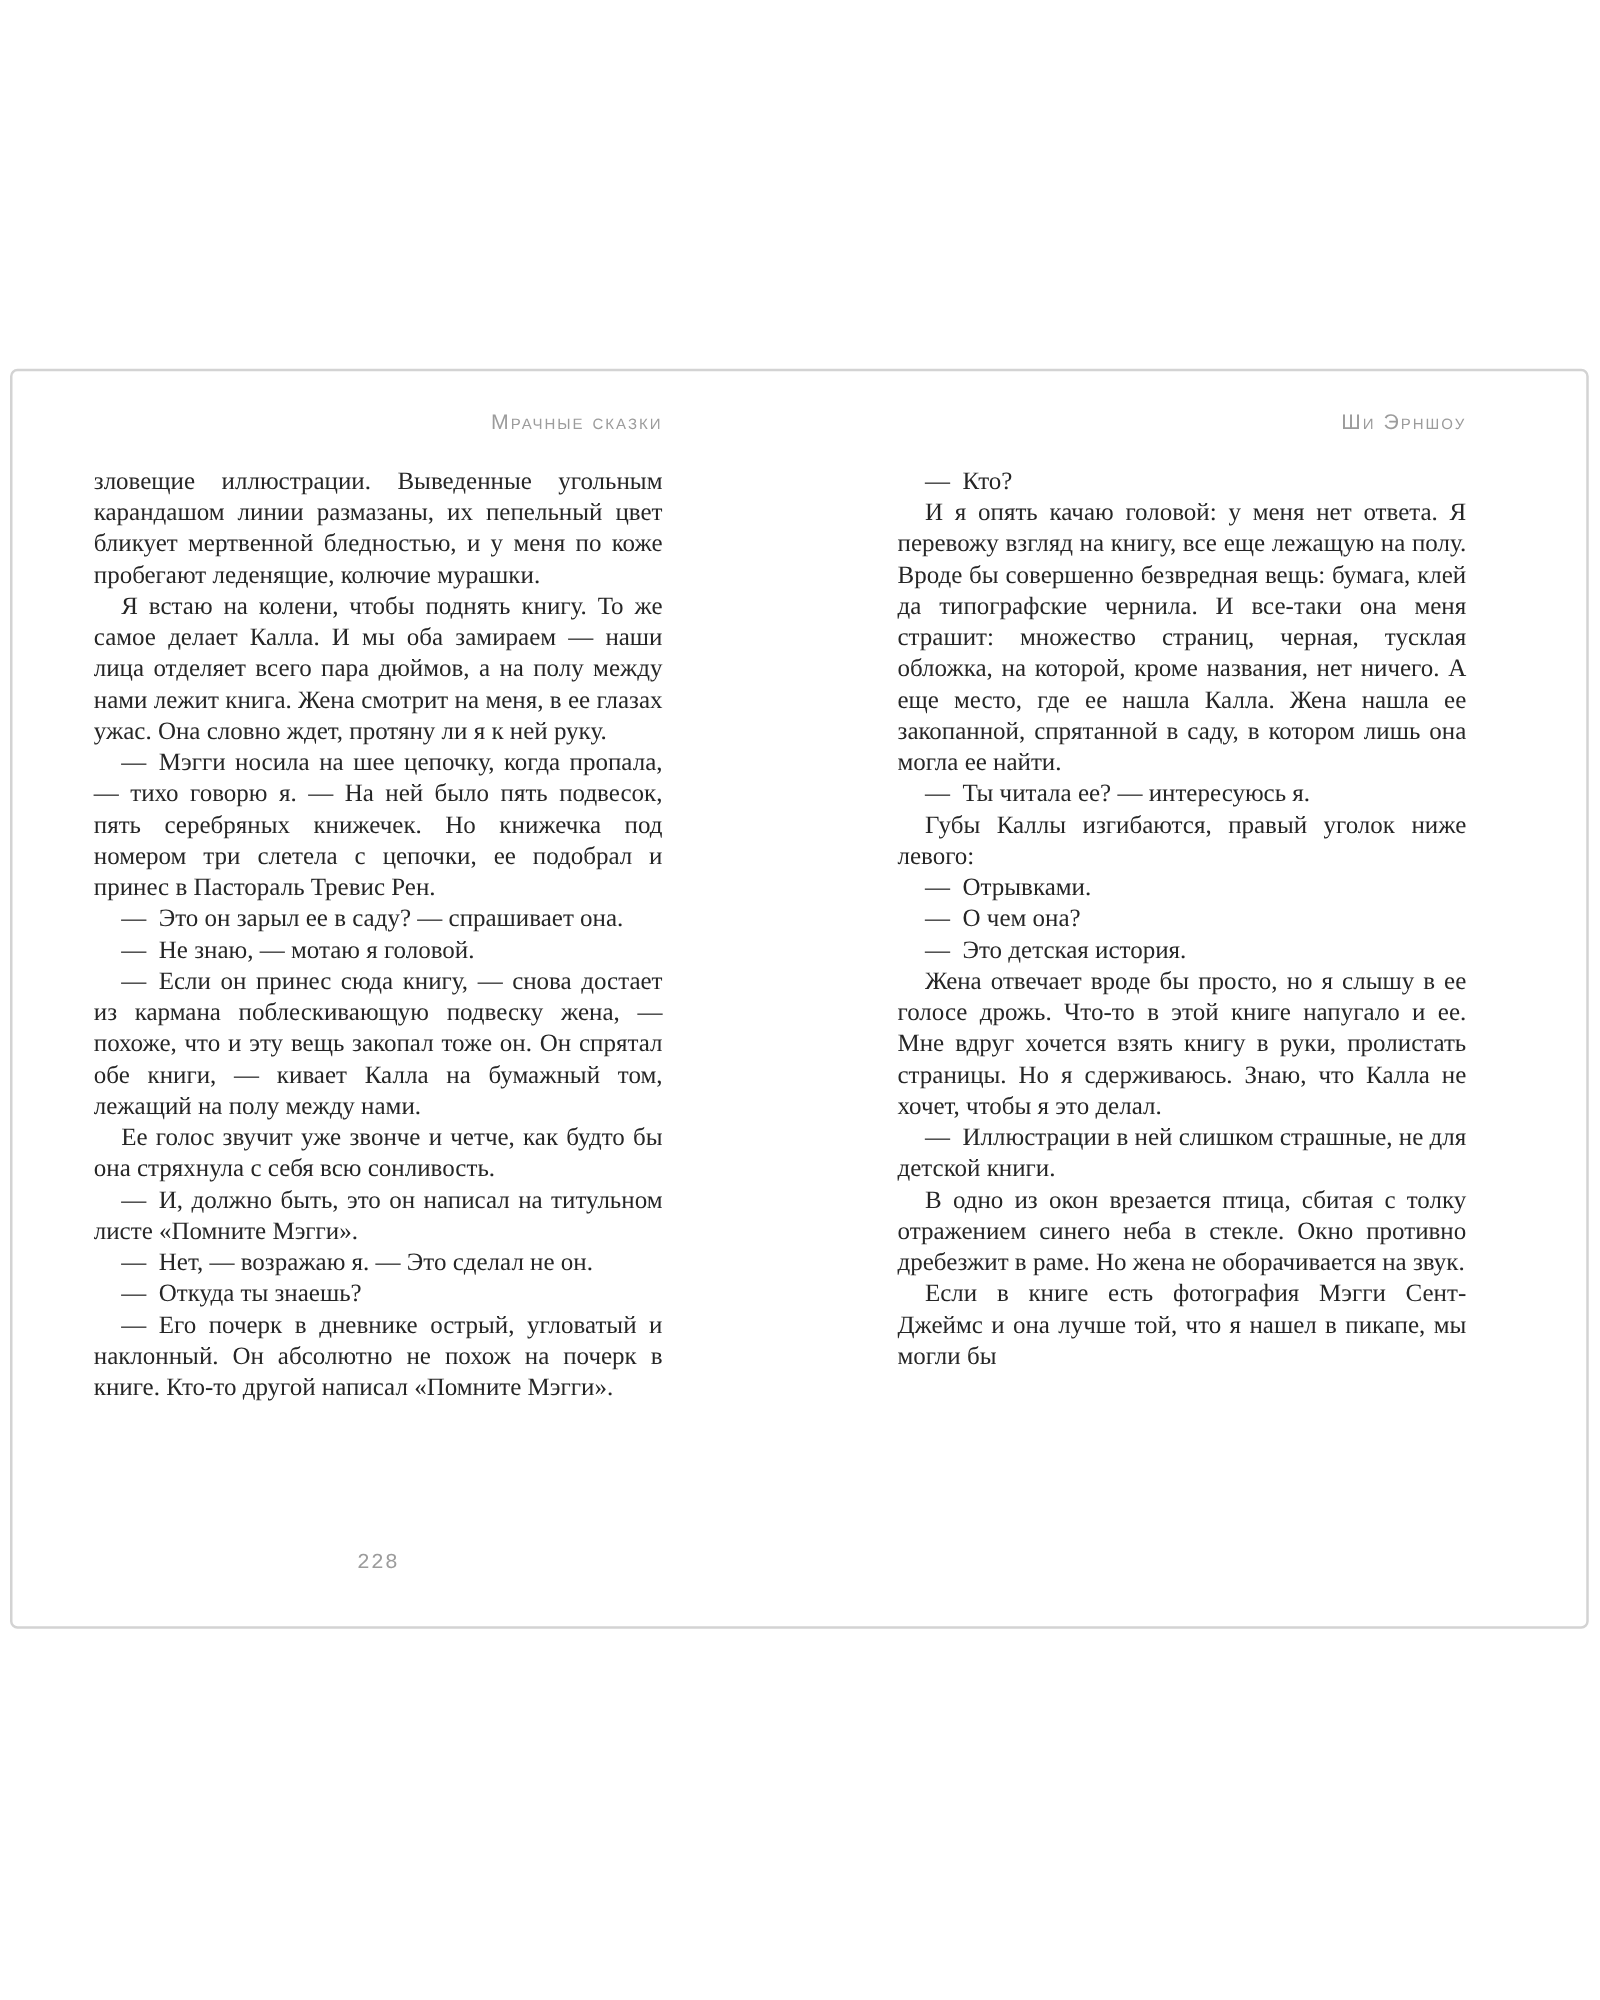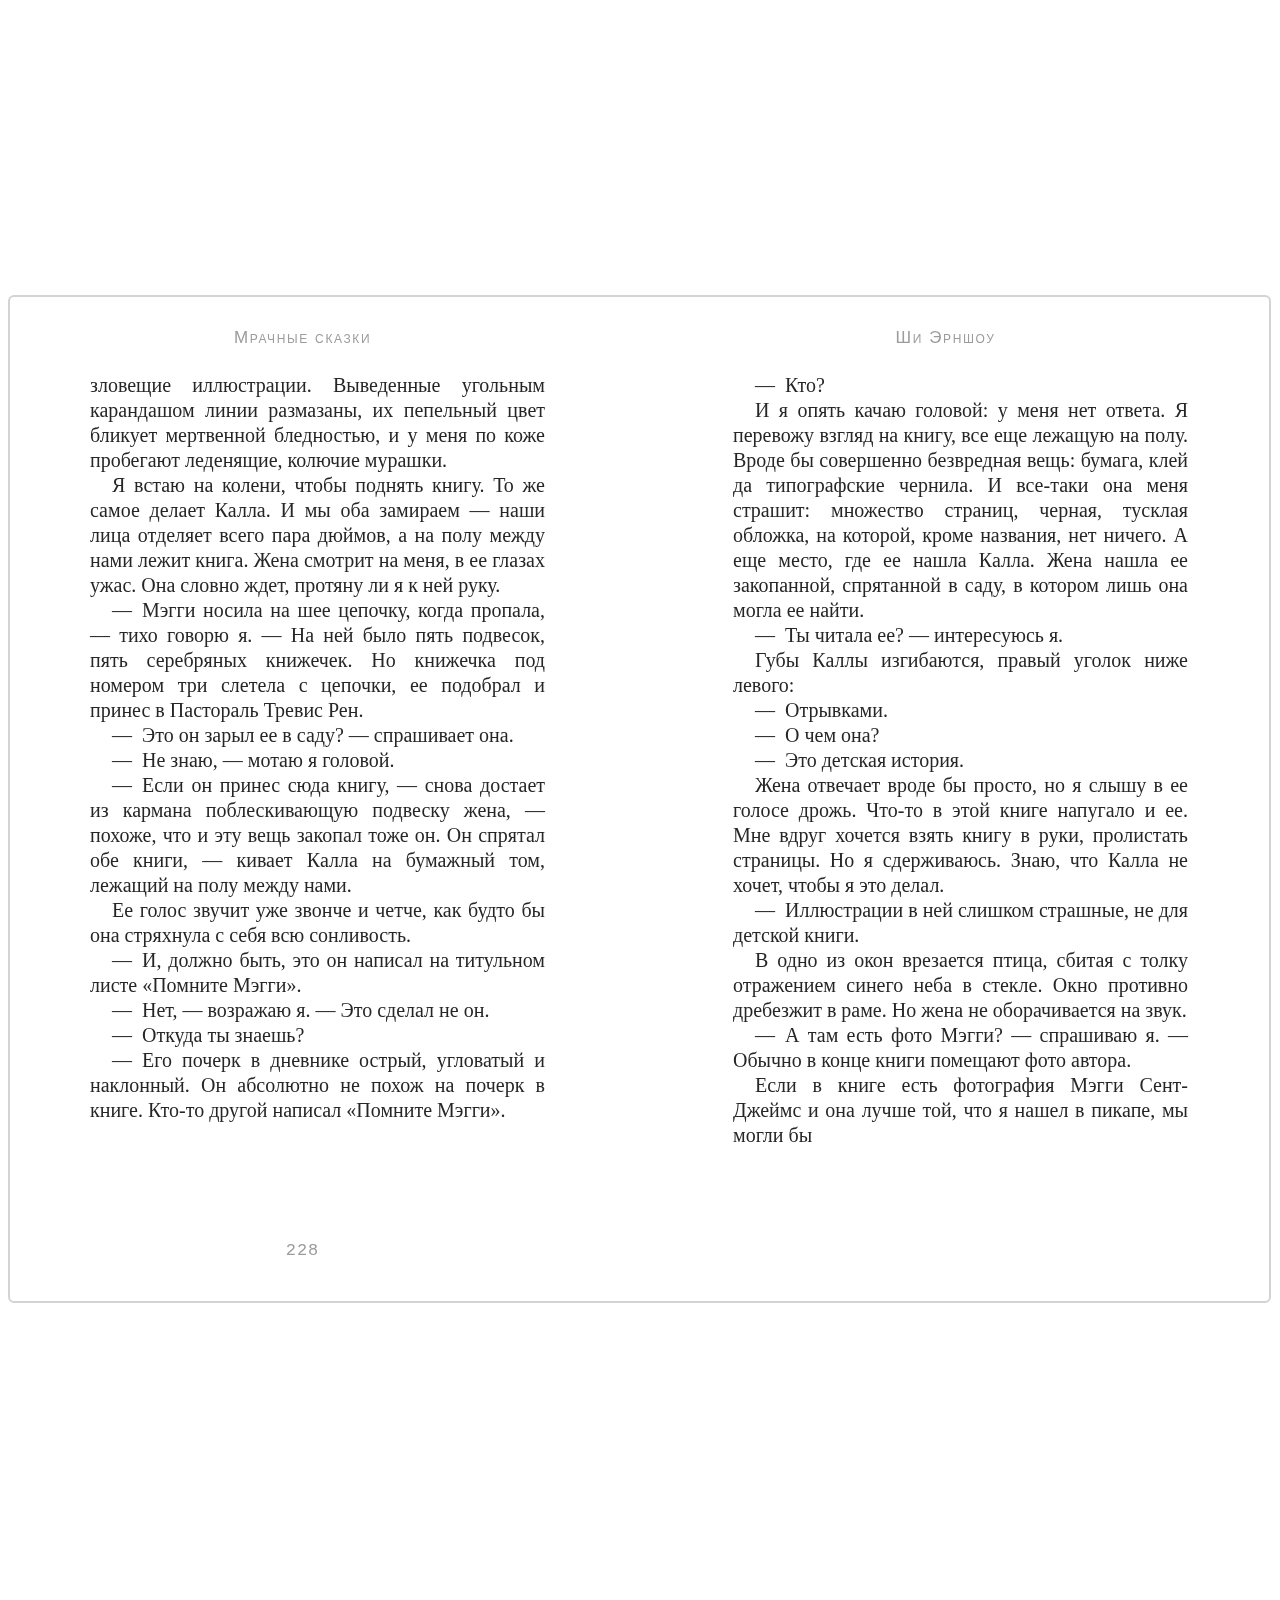--- a/index.html
+++ b/index.html
@@ -30,39 +30,38 @@
     height: 100%;
     width: 455px;
   }
   .page-left  { left: 65px; }
   .page-right { left: 708px; }
   .running-head {
     position: absolute;
     top: 31px;
     left: 0;
     right: 0;
-    text-align: center;
+    text-align: right;
     font-family: "Liberation Sans", sans-serif;
     font-variant: small-caps;
     font-size: 17px;
     letter-spacing: 1.6px;
     color: #9c9c9c;
     white-space: nowrap;
   }
   .body-text {
     position: absolute;
     top: 76px;
     left: 0;
     width: 100%;
     font-family: "Liberation Serif", serif;
     font-size: 20px;
     line-height: 25px;
     color: #262626;
     text-align: justify;
-    margin-left: 15px;
   }
   .body-text p {
     margin: 0;
     padding: 0;
     text-indent: 22px;
   }
   .body-text p.no-indent {
     text-indent: 0;
   }
   .page-number {
@@ -106,18 +105,17 @@
         <p>— Кто?</p>
         <p>И я опять качаю головой: у меня нет ответа. Я перевожу взгляд на книгу, все еще лежащую на полу. Вроде бы совершенно безвредная вещь: бумага, клей да типографские чернила. И все-таки она меня страшит: множество страниц, черная, тусклая обложка, на которой, кроме названия, нет ничего. А еще место, где ее нашла Калла. Жена нашла ее закопанной, спрятанной в саду, в котором лишь она могла ее найти.</p>
         <p>— Ты читала ее? — интересуюсь я.</p>
         <p>Губы Каллы изгибаются, правый уголок ниже левого:</p>
         <p>— Отрывками.</p>
         <p>— О чем она?</p>
         <p>— Это детская история.</p>
         <p>Жена отвечает вроде бы просто, но я слышу в ее голосе дрожь. Что-то в этой книге напугало и ее. Мне вдруг хочется взять книгу в руки, пролистать страницы. Но я сдерживаюсь. Знаю, что Калла не хочет, чтобы я это делал.</p>
         <p>— Иллюстрации в ней слишком страшные, не для детской книги.</p>
         <p>В одно из окон врезается птица, сбитая с толку отражением синего неба в стекле. Окно противно дребезжит в раме. Но жена не оборачивается на звук.</p>
-        <p>— А там есть фото Мэгги? — спрашиваю я. — Обычно в конце книги помещают фото автора.</p>
         <p>Если в книге есть фотография Мэгги Сент-Джеймс и она лучше той, что я нашел в пикапе, мы могли бы</p>
       </div>
   </section>
 
 </div>
 
 </body></html>

